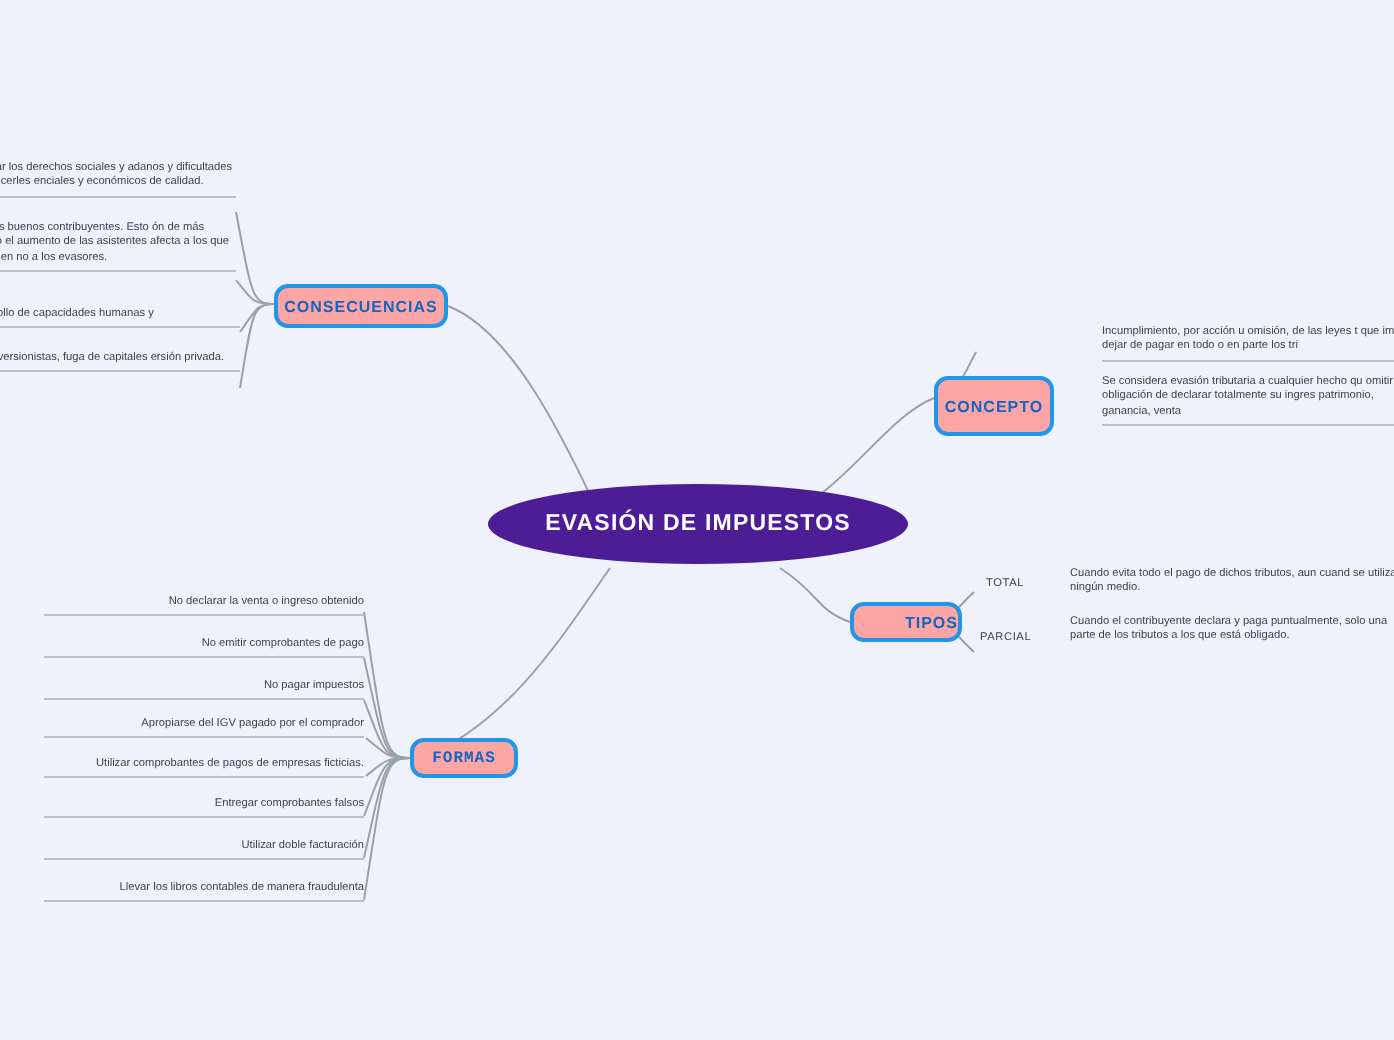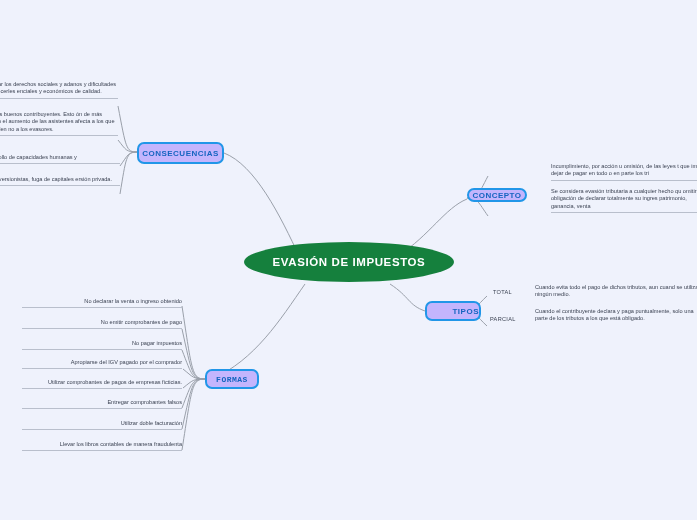--- a/index.html
+++ b/index.html
@@ -31,36 +31,36 @@
     height: 520px;
     pointer-events: none;
   }
 
   
   .root-node {
     position: absolute;
     display: flex;
     align-items: center;
     justify-content: center;
-    background: #15803d;
+    background: #4c1d95;
     border-radius: 50%;
     color: #ffffff;
     font-weight: bold;
     letter-spacing: 0.6px;
     text-align: center;
     box-sizing: border-box;
   }
 
   
   .branch-node {
     position: absolute;
     display: flex;
     align-items: center;
     justify-content: center;
-    background: #c4b5fd;
+    background: #fca5a5;
     border: 2px solid #2196e8;
     border-radius: 7px;
     color: #1565c0;
     font-weight: bold;
     letter-spacing: 0.5px;
     box-sizing: border-box;
     white-space: nowrap;
   }
 
   
@@ -137,21 +137,21 @@
   <div class="leaf align-left" style="left:-22px; top:111px; width:140px; font-size:5.6px;">
     <span>taria a los buenos contribuyentes. Esto ón de más tributos o el aumento de las asistentes afecta a los que ya cumplen no a los evasores.</span>
   </div>
   <div class="leaf align-left" style="left:-22px; top:154px; width:142px; font-size:5.6px;">
     <span>o desarrollo de capacidades humanas y</span>
   </div>
   <div class="leaf align-left" style="left:-22px; top:176px; width:142px; font-size:5.6px;">
     <span>de los inversionistas, fuga de capitales ersión privada.</span>
   </div>
 
-  <div class="branch-node" style="left:467px; top:188px; width:60px; height:14px; font-size:8px;">
+  <div class="branch-node" style="left:467px; top:188px; width:60px; height:30px; font-size:8px;">
     <span>CONCEPTO</span>
   </div>
 
   <div class="leaf align-left" style="left:551px; top:163px; width:160px; font-size:5.6px;">
     <span>Incumplimiento, por acción u omisión, de las leyes t que implica dejar de pagar en todo o en parte los tri</span>
   </div>
   <div class="leaf align-left" style="left:551px; top:188px; width:160px; font-size:5.6px;">
     <span>Se considera evasión tributaria a cualquier hecho qu omitir su obligación de declarar totalmente su ingres patrimonio, ganancia, venta</span>
   </div>
 

